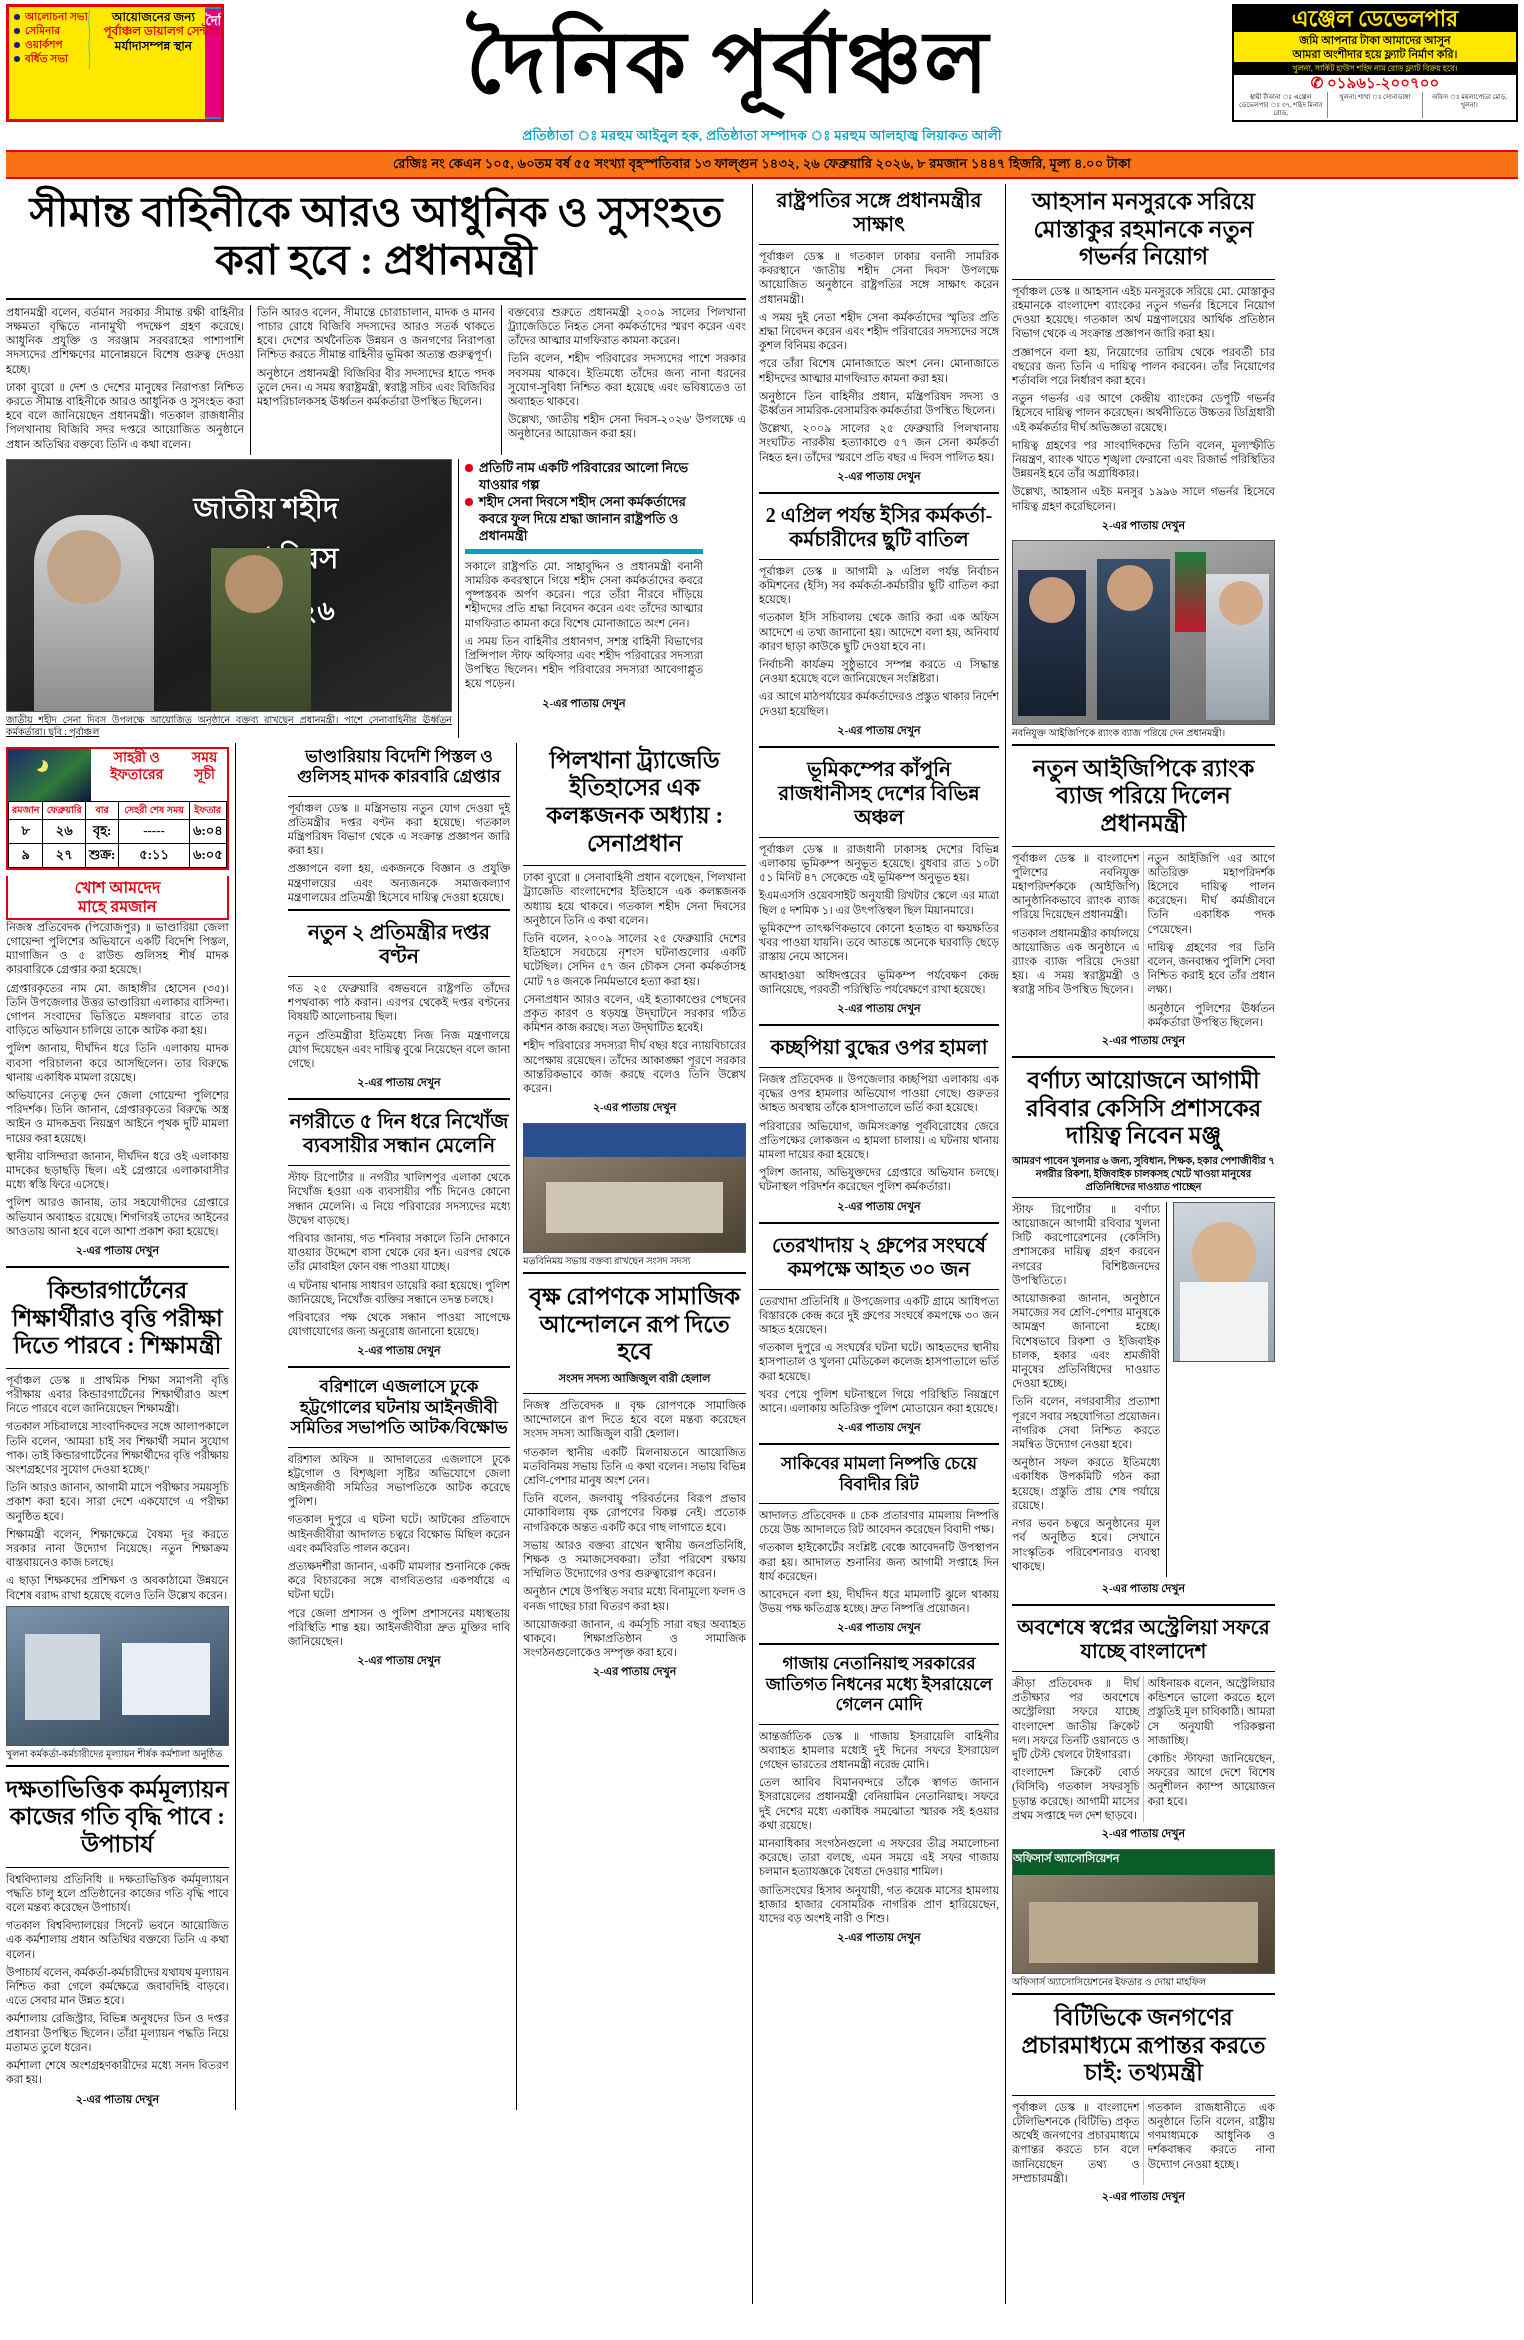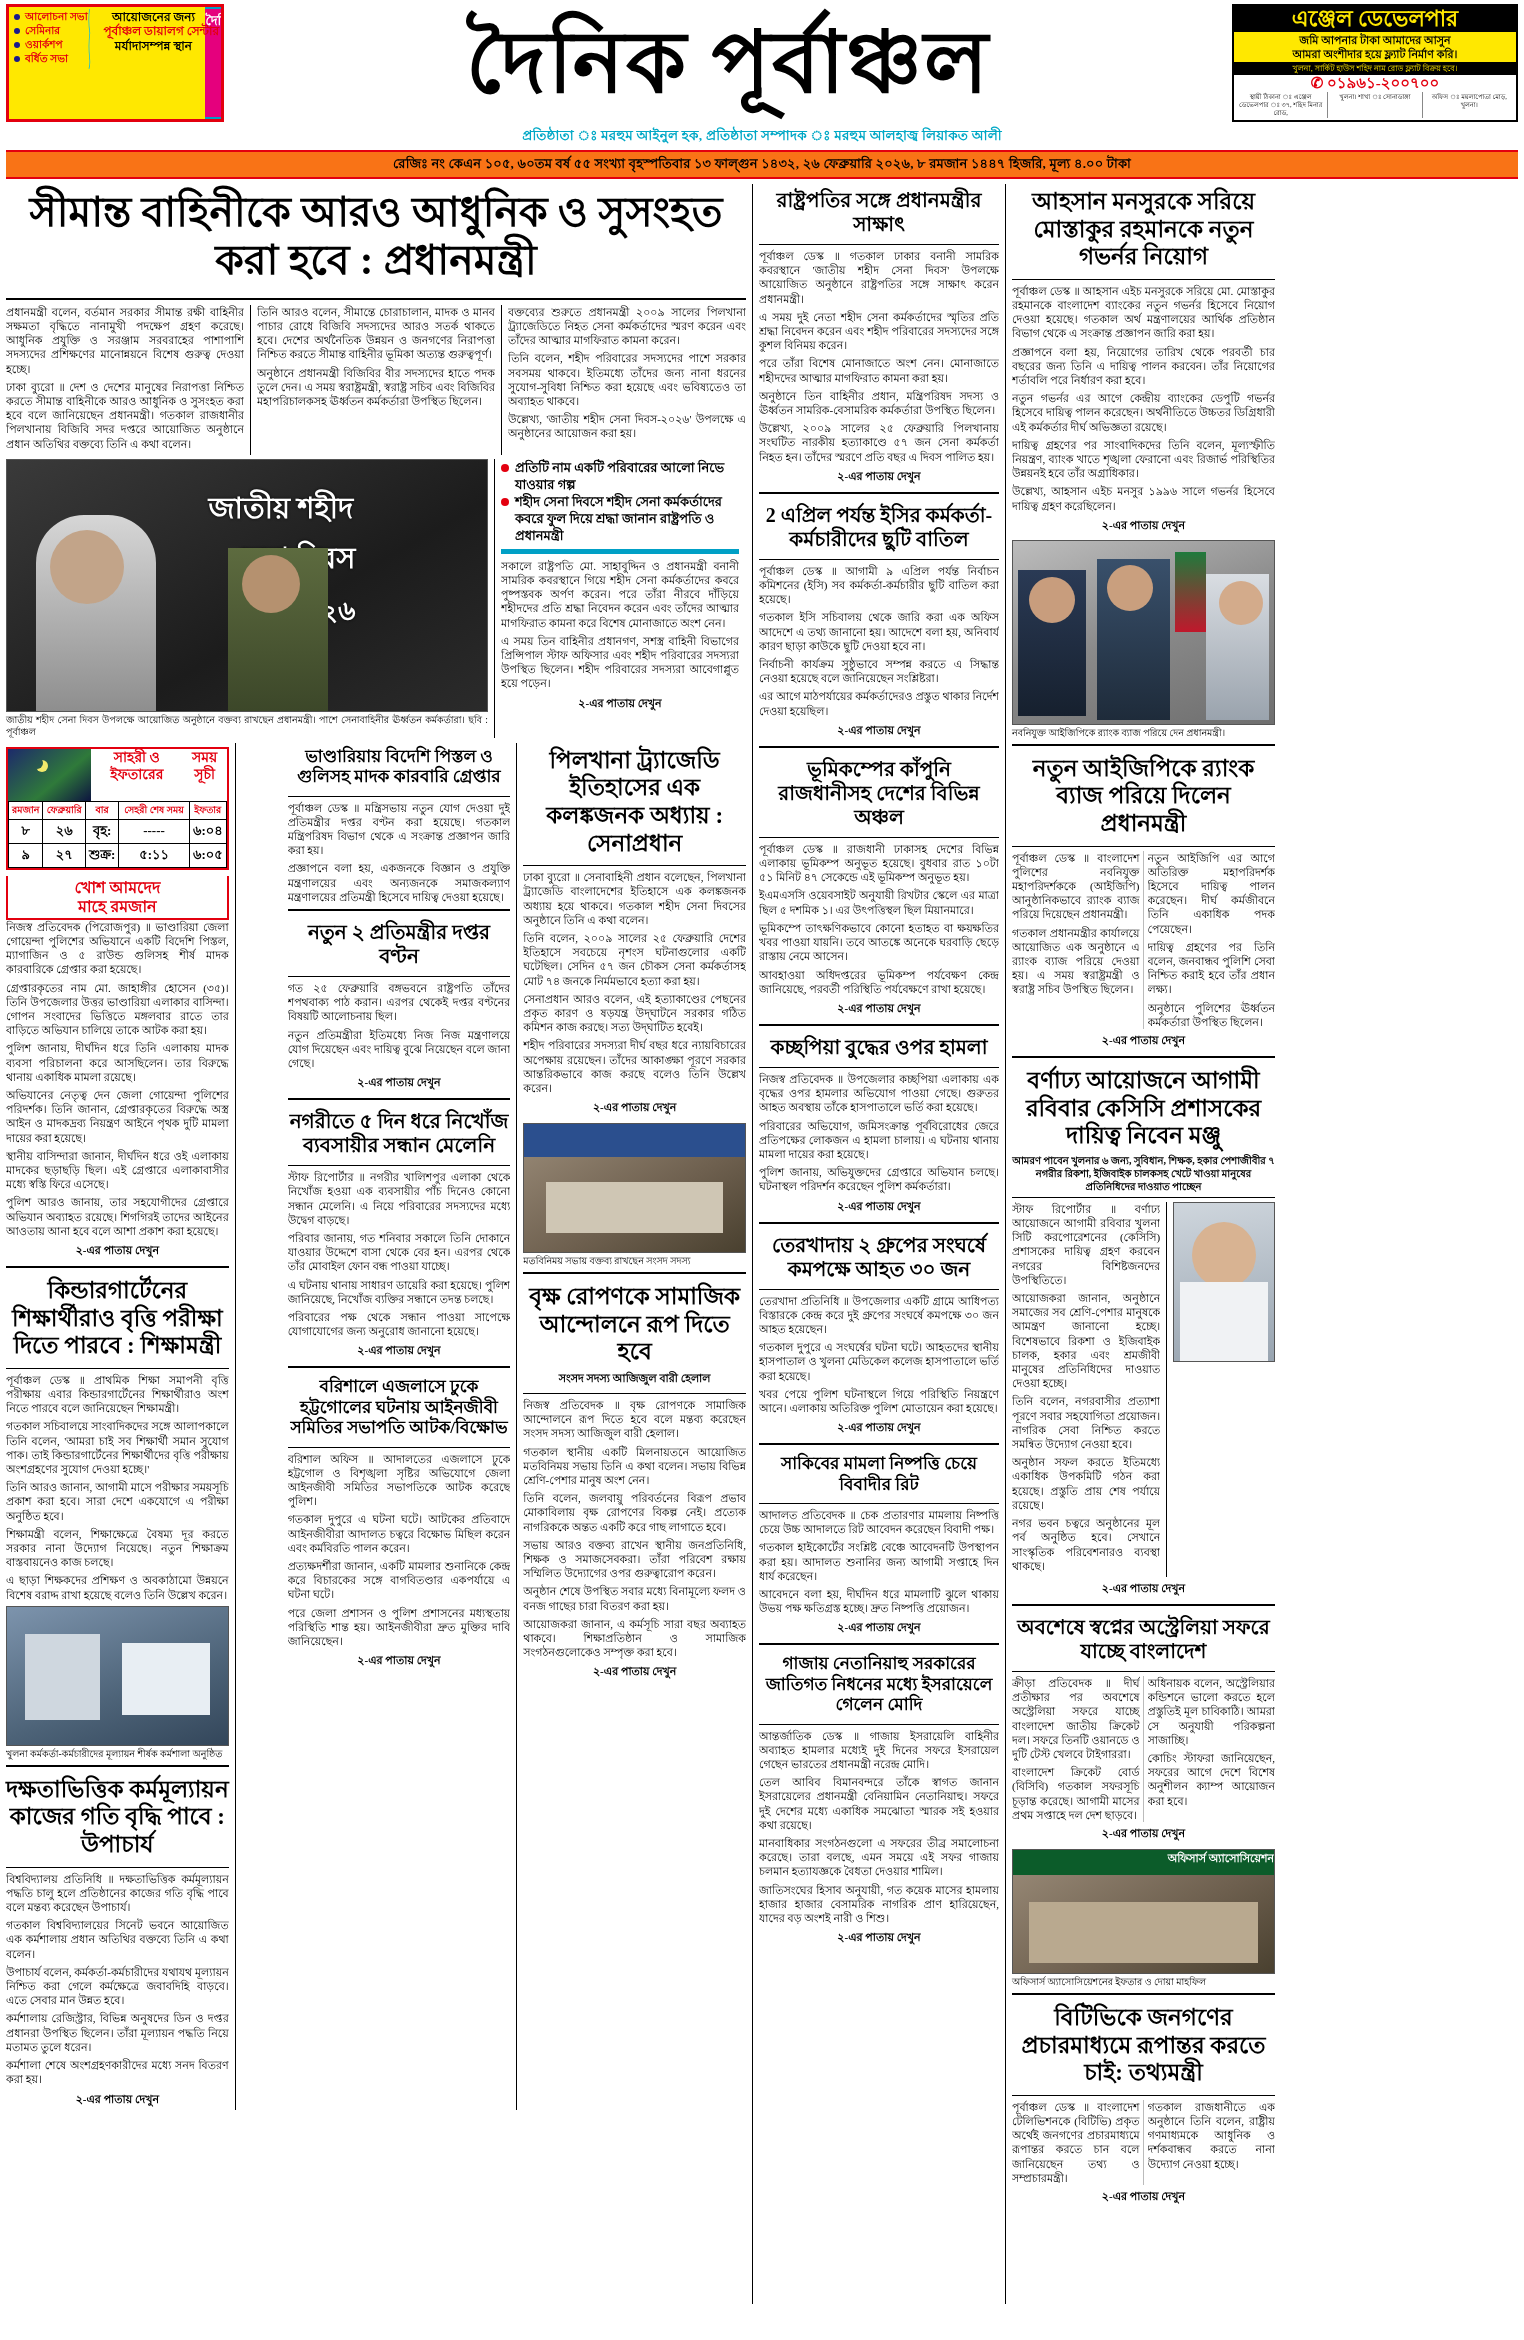--- a/index.html
+++ b/index.html
@@ -199,21 +199,21 @@
         </div>
         <div class="vline"></div>
         <div style="width:238px;">
           <p class="body">বক্তব্যের শুরুতে প্রধানমন্ত্রী ২০০৯ সালের পিলখানা ট্র্যাজেডিতে নিহত সেনা কর্মকর্তাদের স্মরণ করেন এবং তাঁদের আত্মার মাগফিরাত কামনা করেন।</p>
           <p class="body">তিনি বলেন, শহীদ পরিবারের সদস্যদের পাশে সরকার সবসময় থাকবে। ইতিমধ্যে তাঁদের জন্য নানা ধরনের সুযোগ-সুবিধা নিশ্চিত করা হয়েছে এবং ভবিষ্যতেও তা অব্যাহত থাকবে।</p>
           <p class="body">উল্লেখ্য, 'জাতীয় শহীদ সেনা দিবস-২০২৬' উপলক্ষে এ অনুষ্ঠানের আয়োজন করা হয়।</p>
         </div>
       </div>
 
       <div style="display:flex; gap:6px; margin-top:4px;">
-        <div style="width:482px;">
+        <div style="width:446px;text-decoration:underline;">
           <div class="photo dark" style="height:253px;">
             <div class="ovl" style="left:42%; top:10%; font-size:29px;">জাতীয় শহীদ</div>
             <div class="ovl" style="left:47%; top:30%; font-size:29px;">সেনা দিবস</div>
             <div class="ovl" style="left:58%; top:52%; font-size:27px;">২০২৬</div>
             <div style="position:absolute;left:6%;top:22%;width:120px;height:78%;background:linear-gradient(180deg,#d6d6d6,#8e8e8e);border-radius:48px 48px 0 0;"></div>
             <div style="position:absolute;left:9%;top:28%;width:74px;height:74px;border-radius:50%;background:#c2a489;"></div>
             <div style="position:absolute;left:46%;top:35%;width:100px;height:65%;background:linear-gradient(180deg,#5d6b3f,#3c4729);"></div>
             <div style="position:absolute;left:49%;top:38%;width:58px;height:58px;border-radius:50%;background:#b5916f;"></div>
           </div>
           <div class="caption">জাতীয় শহীদ সেনা দিবস উপলক্ষে আয়োজিত অনুষ্ঠানে বক্তব্য রাখছেন প্রধানমন্ত্রী। পাশে সেনাবাহিনীর ঊর্ধ্বতন কর্মকর্তারা। ছবি : পূর্বাঞ্চল</div>
@@ -503,21 +503,21 @@
       <div class="rule"></div>
       <div class="twocol">
         <p class="body">ক্রীড়া প্রতিবেদক ॥ দীর্ঘ প্রতীক্ষার পর অবশেষে অস্ট্রেলিয়া সফরে যাচ্ছে বাংলাদেশ জাতীয় ক্রিকেট দল। সফরে তিনটি ওয়ানডে ও দুটি টেস্ট খেলবে টাইগাররা।</p>
         <p class="body">বাংলাদেশ ক্রিকেট বোর্ড (বিসিবি) গতকাল সফরসূচি চূড়ান্ত করেছে। আগামী মাসের প্রথম সপ্তাহে দল দেশ ছাড়বে।</p>
         <p class="body">অধিনায়ক বলেন, অস্ট্রেলিয়ার কন্ডিশনে ভালো করতে হলে প্রস্তুতিই মূল চাবিকাঠি। আমরা সে অনুযায়ী পরিকল্পনা সাজাচ্ছি।</p>
         <p class="body">কোচিং স্টাফরা জানিয়েছেন, সফরের আগে দেশে বিশেষ অনুশীলন ক্যাম্প আয়োজন করা হবে।</p>
       </div>
       <div class="jump">২-এর পাতায় দেখুন</div>
 
       <div class="photo warm" style="height:125px;margin-top:5px;">
-        <div style="position:absolute;left:0;top:0;width:100%;height:20%;background:#0c5c2a;color:#fff;font-size:11px;font-weight:bold;text-align:right;">অফিসার্স অ্যাসোসিয়েশন</div>
+        <div style="position:absolute;left:0;top:0;width:100%;height:20%;background:#0c5c2a;color:#fff;font-size:11px;font-weight:bold;text-align:left;">অফিসার্স অ্যাসোসিয়েশন</div>
         <div style="position:absolute;left:6%;top:42%;width:88%;height:50%;background:#b9a98f;"></div>
       </div>
       <div class="caption">অফিসার্স অ্যাসোসিয়েশনের ইফতার ও দোয়া মাহফিল</div>
 
       <div class="rule-blk2"></div>
       <h2 class="hl hl-lg">বিটিভিকে জনগণের প্রচারমাধ্যমে রূপান্তর করতে চাই: তথ্যমন্ত্রী</h2>
       <div class="rule"></div>
       <div class="twocol">
         <p class="body">পূর্বাঞ্চল ডেস্ক ॥ বাংলাদেশ টেলিভিশনকে (বিটিভি) প্রকৃত অর্থেই জনগণের প্রচারমাধ্যমে রূপান্তর করতে চান বলে জানিয়েছেন তথ্য ও সম্প্রচারমন্ত্রী।</p>
         <p class="body">গতকাল রাজধানীতে এক অনুষ্ঠানে তিনি বলেন, রাষ্ট্রীয় গণমাধ্যমকে আধুনিক ও দর্শকবান্ধব করতে নানা উদ্যোগ নেওয়া হচ্ছে।</p>

